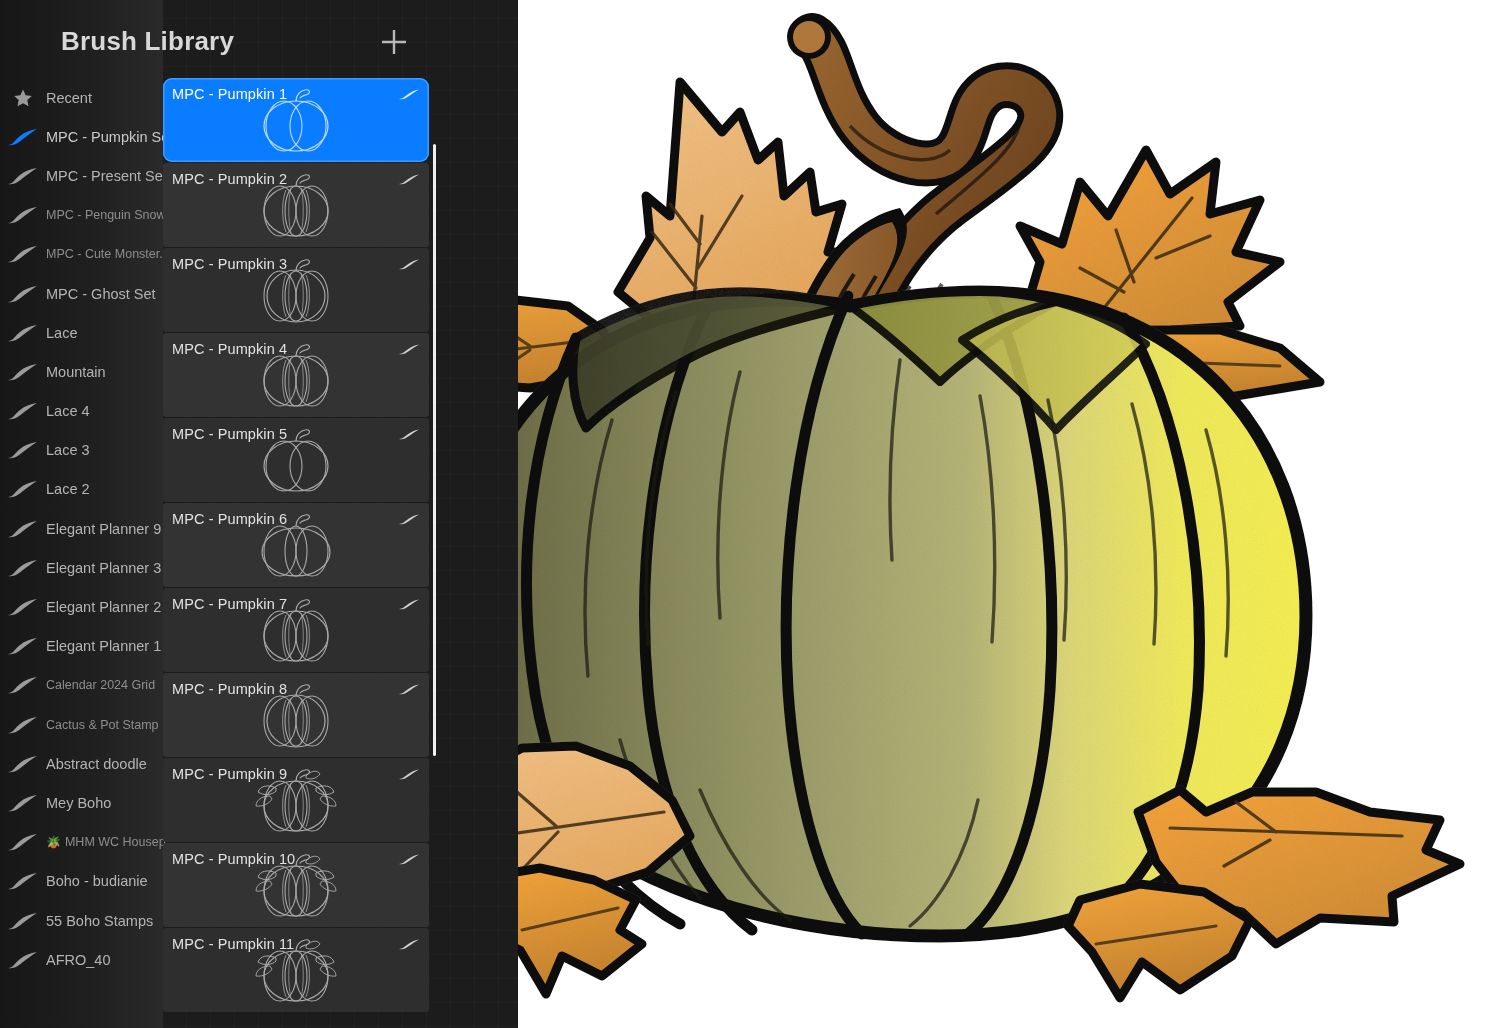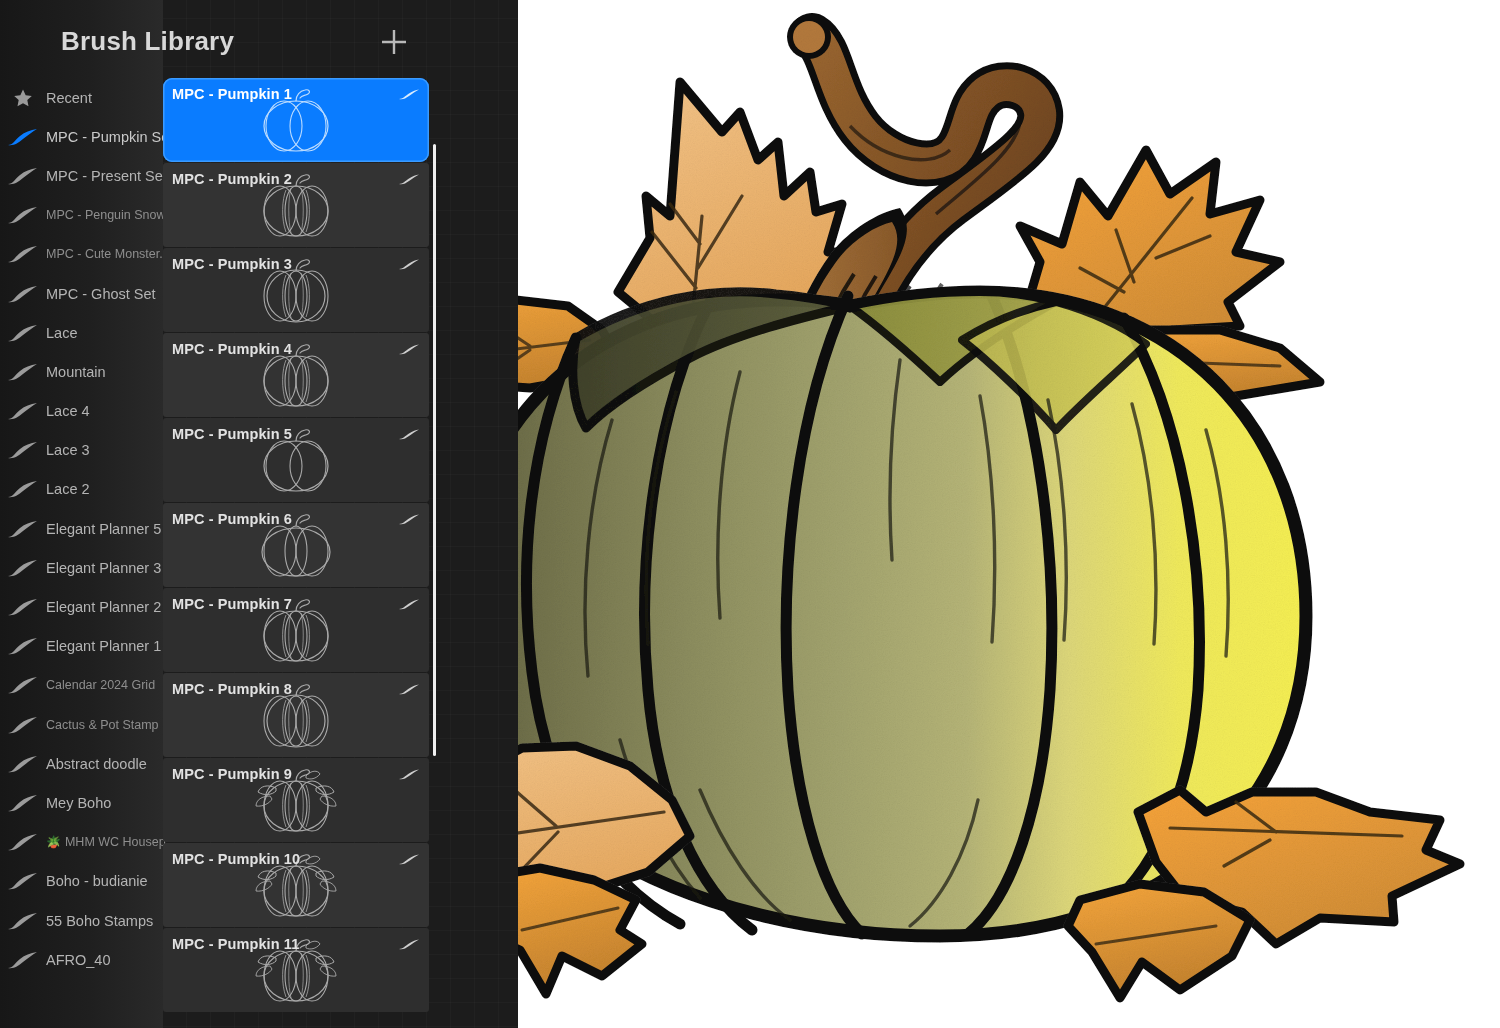--- a/index.html
+++ b/index.html
@@ -76,21 +76,21 @@
     cursor: pointer;
   }
   .brush-card.alt { background: #333333; }
   .brush-card.selected {
     background: #0a7cff;
     border-radius: 9px;
     box-shadow: 0 0 0 1.5px #3b9bff inset;
   }
   .brush-name {
     position: absolute; left: 9px; top: 8px;
-    font-size: 14.5px; font-weight: bold; color: #e2e2e2;
+    font-size: 14.5px; font-weight: normal; color: #e2e2e2;
     letter-spacing: .1px; z-index: 3;
   }
   .brush-card.selected .brush-name { color: #ffffff; }
   .brush-thumb {
     position: absolute; left: 50%; top: 50%;
     transform: translate(-50%,-50%);
     width: 120px; height: 76px;
     display:flex; align-items:center; justify-content:center;
   }
   .brush-stroke-mark { position: absolute; right: 9px; top: 9px; }
@@ -422,21 +422,21 @@
             </svg>
           </div>
           <div class="set-label">Lace 2</div>
         </div>
         <div class="set-row">
           <div class="set-icon">
             <svg width="34" height="22" viewBox="0 0 34 22">
               <path d="M2 19 C7 19, 9 14, 14 10 C19 6, 24 4, 31 3 C26 6, 22 9, 17 13 C12 17, 8 20, 2 19 Z" fill="#9b9b9b"></path>
             </svg>
           </div>
-          <div class="set-label">Elegant Planner 5</div>
+          <div class="set-label">Elegant Planner 9</div>
         </div>
         <div class="set-row">
           <div class="set-icon">
             <svg width="34" height="22" viewBox="0 0 34 22">
               <path d="M2 19 C7 19, 9 14, 14 10 C19 6, 24 4, 31 3 C26 6, 22 9, 17 13 C12 17, 8 20, 2 19 Z" fill="#9b9b9b"></path>
             </svg>
           </div>
           <div class="set-label">Elegant Planner 3</div>
         </div>
         <div class="set-row">

